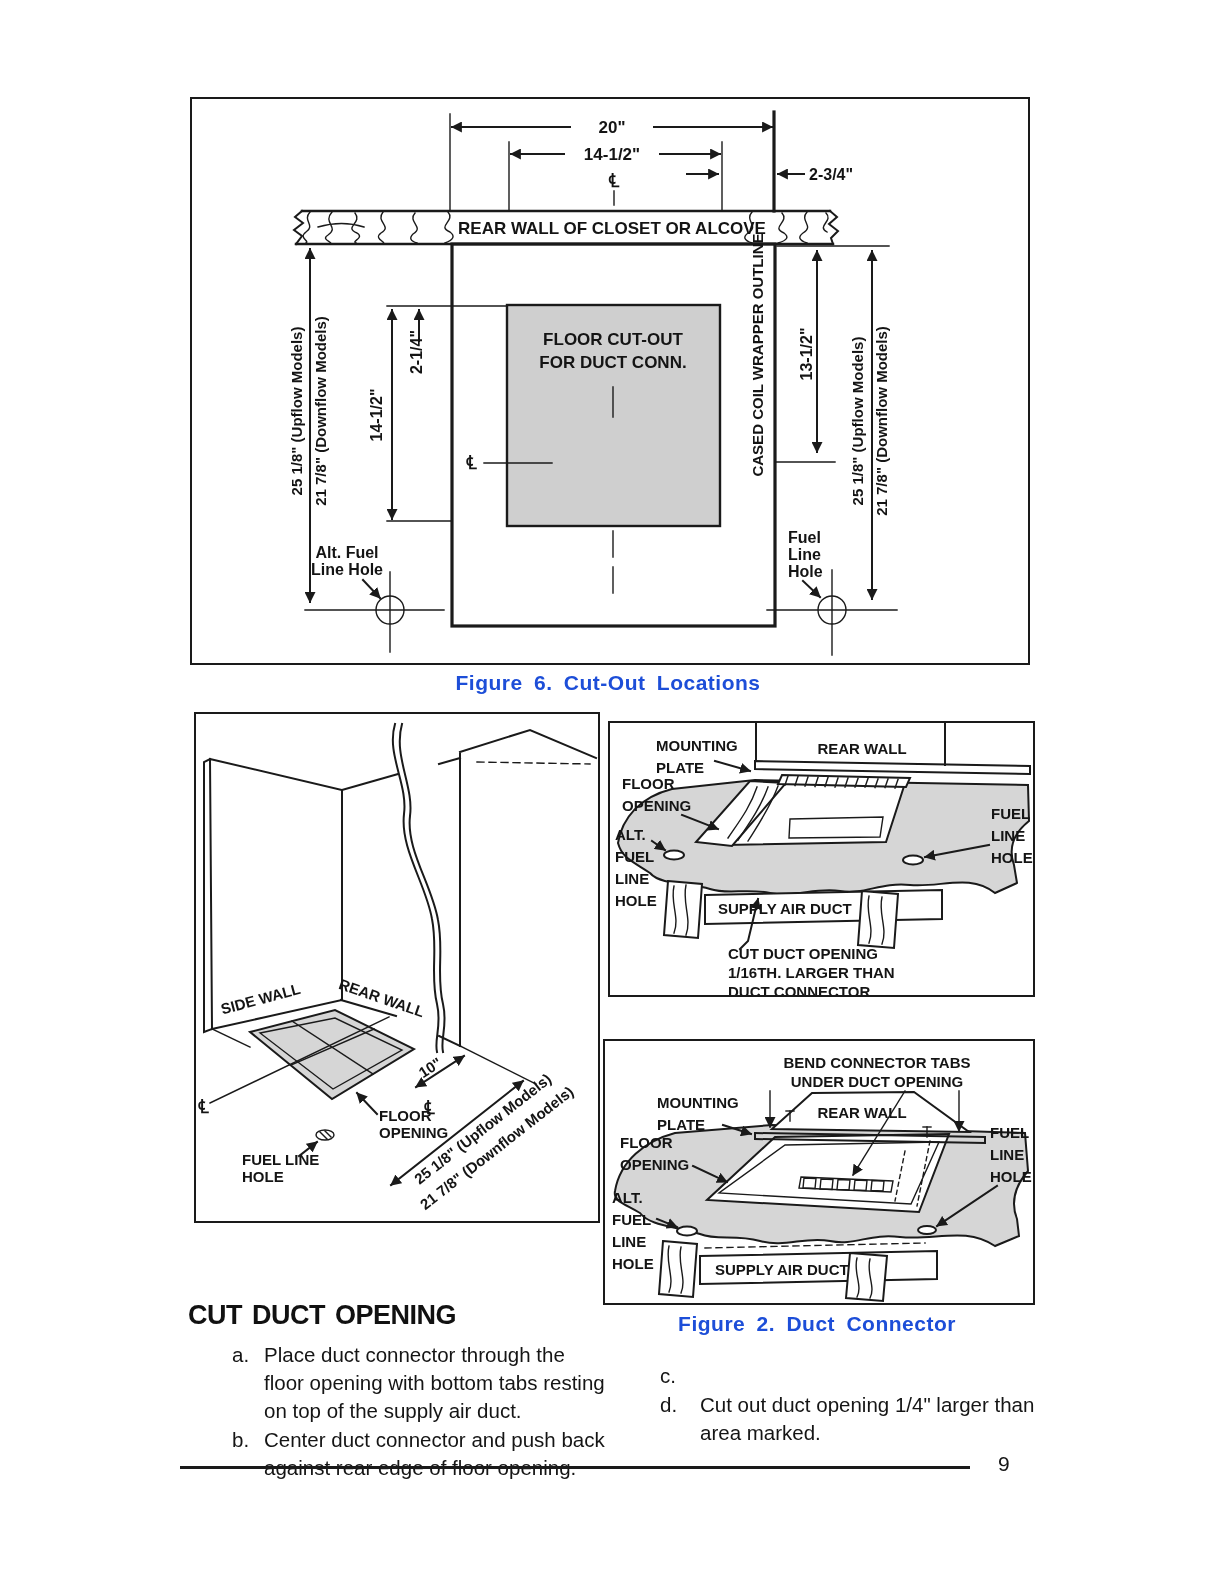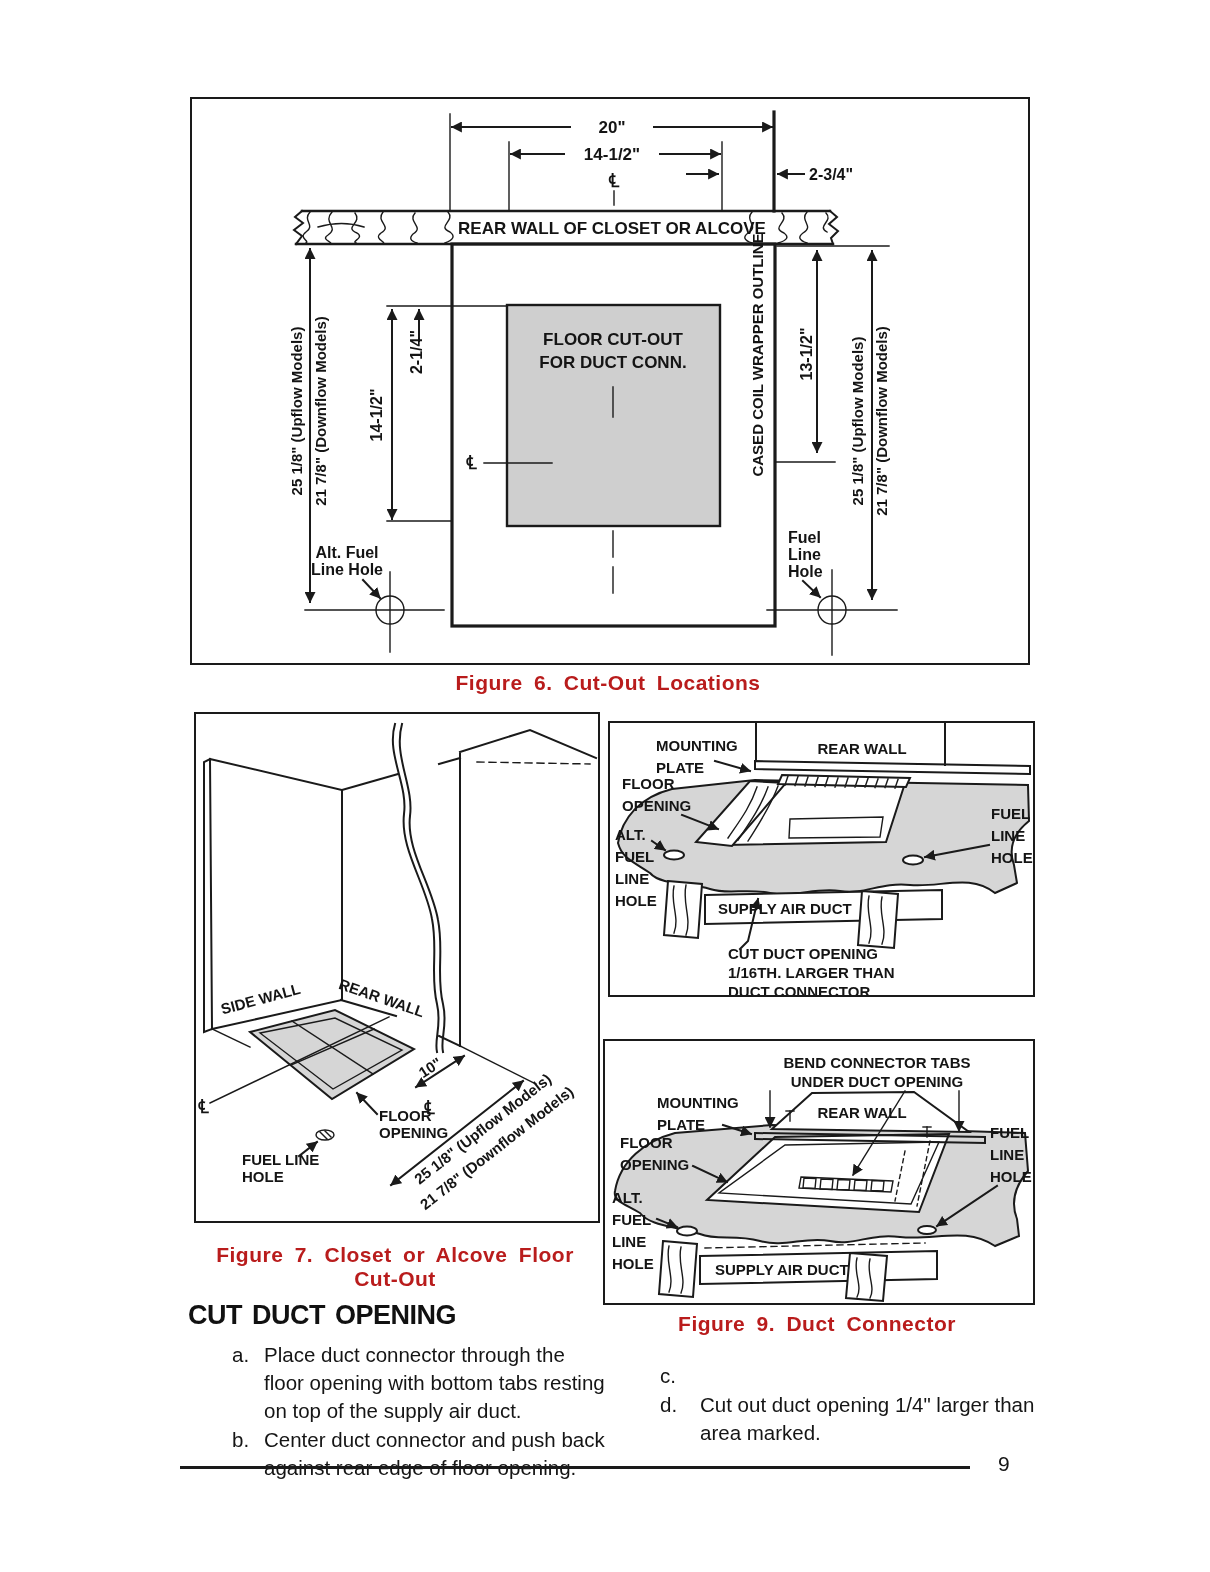--- a/index.html
+++ b/index.html
@@ -3,21 +3,21 @@
 <meta charset="utf-8">
 <style>
   html,body{margin:0;padding:0;background:#e8e8e8;}
   .page{
     position:relative;width:1210px;height:1572px;background:#fff;
     font-family:"Liberation Sans",sans-serif;color:#1a1a1a;overflow:hidden;
   }
   .fig{position:absolute;background:#fff;border:2px solid #1a1a1a;}
   .fig svg{display:block;}
   .cap{position:absolute;text-align:center;font-weight:bold;font-size:21px;
-       letter-spacing:.5px;word-spacing:5px;color:#b91c1c;}
+       letter-spacing:.5px;word-spacing:5px;color:#1d4ed8;}
   
   .ln{stroke:#1a1a1a;stroke-width:2;fill:none;stroke-linecap:square;}
   .thin{stroke-width:1.4;}
   .med{stroke-width:2.4;}
   .thick{stroke-width:3.2;}
   .shade{fill:#cfcfcf;stroke:#1a1a1a;stroke-width:2.4;}
   .shade2{fill:#d6d6d6;stroke:#1a1a1a;stroke-width:2;}
   .white{fill:#fff;stroke:#1a1a1a;stroke-width:2;}
   text{font-family:"Liberation Sans",sans-serif;fill:#141414;}
   .t15{font-size:15px;font-weight:bold;}
@@ -217,21 +217,20 @@
         <line class="ln" x1="103" y1="442" x2="121" y2="428" marker-end="url(#a7)"></line>
       </g>
 
       <g>
         <line class="ln" x1="195" y1="471" x2="327" y2="367" marker-end="url(#a7)" marker-start="url(#a7)"></line>
         <text class="t15" text-anchor="middle" transform="rotate(-38 290 419)" x="290" y="419">25 1/8" (Upflow Models)</text>
         <text class="t15" text-anchor="middle" transform="rotate(-38 304 438)" x="304" y="438">21 7/8" (Downflow Models)</text>
       </g>
     </svg>
   </div>
-  <div class="cap" style="left:194px;top:1243px;width:402px;">Figure 7. Closet or Alcove Floor Cut-Out</div>
 
   <div class="fig" style="left:608px;top:721px;width:423px;height:272px;">
     <svg viewBox="0 0 423 272" width="423" height="272">
       <defs>
         <marker id="a8" viewBox="0 0 10 10" refX="9" refY="5" markerWidth="11" markerHeight="11" orient="auto-start-reverse" markerUnits="userSpaceOnUse">
           <path d="M0,0 L10,5 L0,10 z" fill="#1a1a1a"></path>
         </marker>
       </defs>
 
       <path class="shade2" d="M8,120 C12,95 30,74 62,66 L145,57 L418,62 L419,98 C404,110 398,125 404,142 L407,160 L385,170 C360,150 330,165 300,162 C270,159 255,172 230,168 C205,164 185,175 160,170 C135,165 118,172 100,166 C80,160 50,162 40,150 C22,138 12,135 8,120 Z"></path>
@@ -411,21 +410,21 @@
 
       <g>
         <text class="t15" x="385" y="97">FUEL</text>
         <text class="t15" x="385" y="119">LINE</text>
         <text class="t15" x="385" y="141">HOLE</text>
         <line class="ln" x1="392" y1="145" x2="332" y2="185" marker-end="url(#a9)"></line>
         <ellipse class="white" cx="322" cy="189" rx="9" ry="4"></ellipse>
       </g>
     </svg>
   </div>
-  <div class="cap" style="left:603px;top:1312px;width:428px;">Figure 9. Duct Connector</div>
+  <div class="cap" style="left:603px;top:1312px;width:428px;">Figure 2. Duct Connector</div>
 
   <div class="heading" style="left:188px;top:1300px;">CUT DUCT OPENING</div>
 
   <div class="list" style="left:232px;top:1341px;width:374px;">
     <div class="item">
       <span class="letter">a.</span>
       <span class="itext">Place duct connector through the floor opening with bottom tabs resting on top of the supply air duct.</span>
     </div>
     <div class="item">
       <span class="letter">b.</span>

